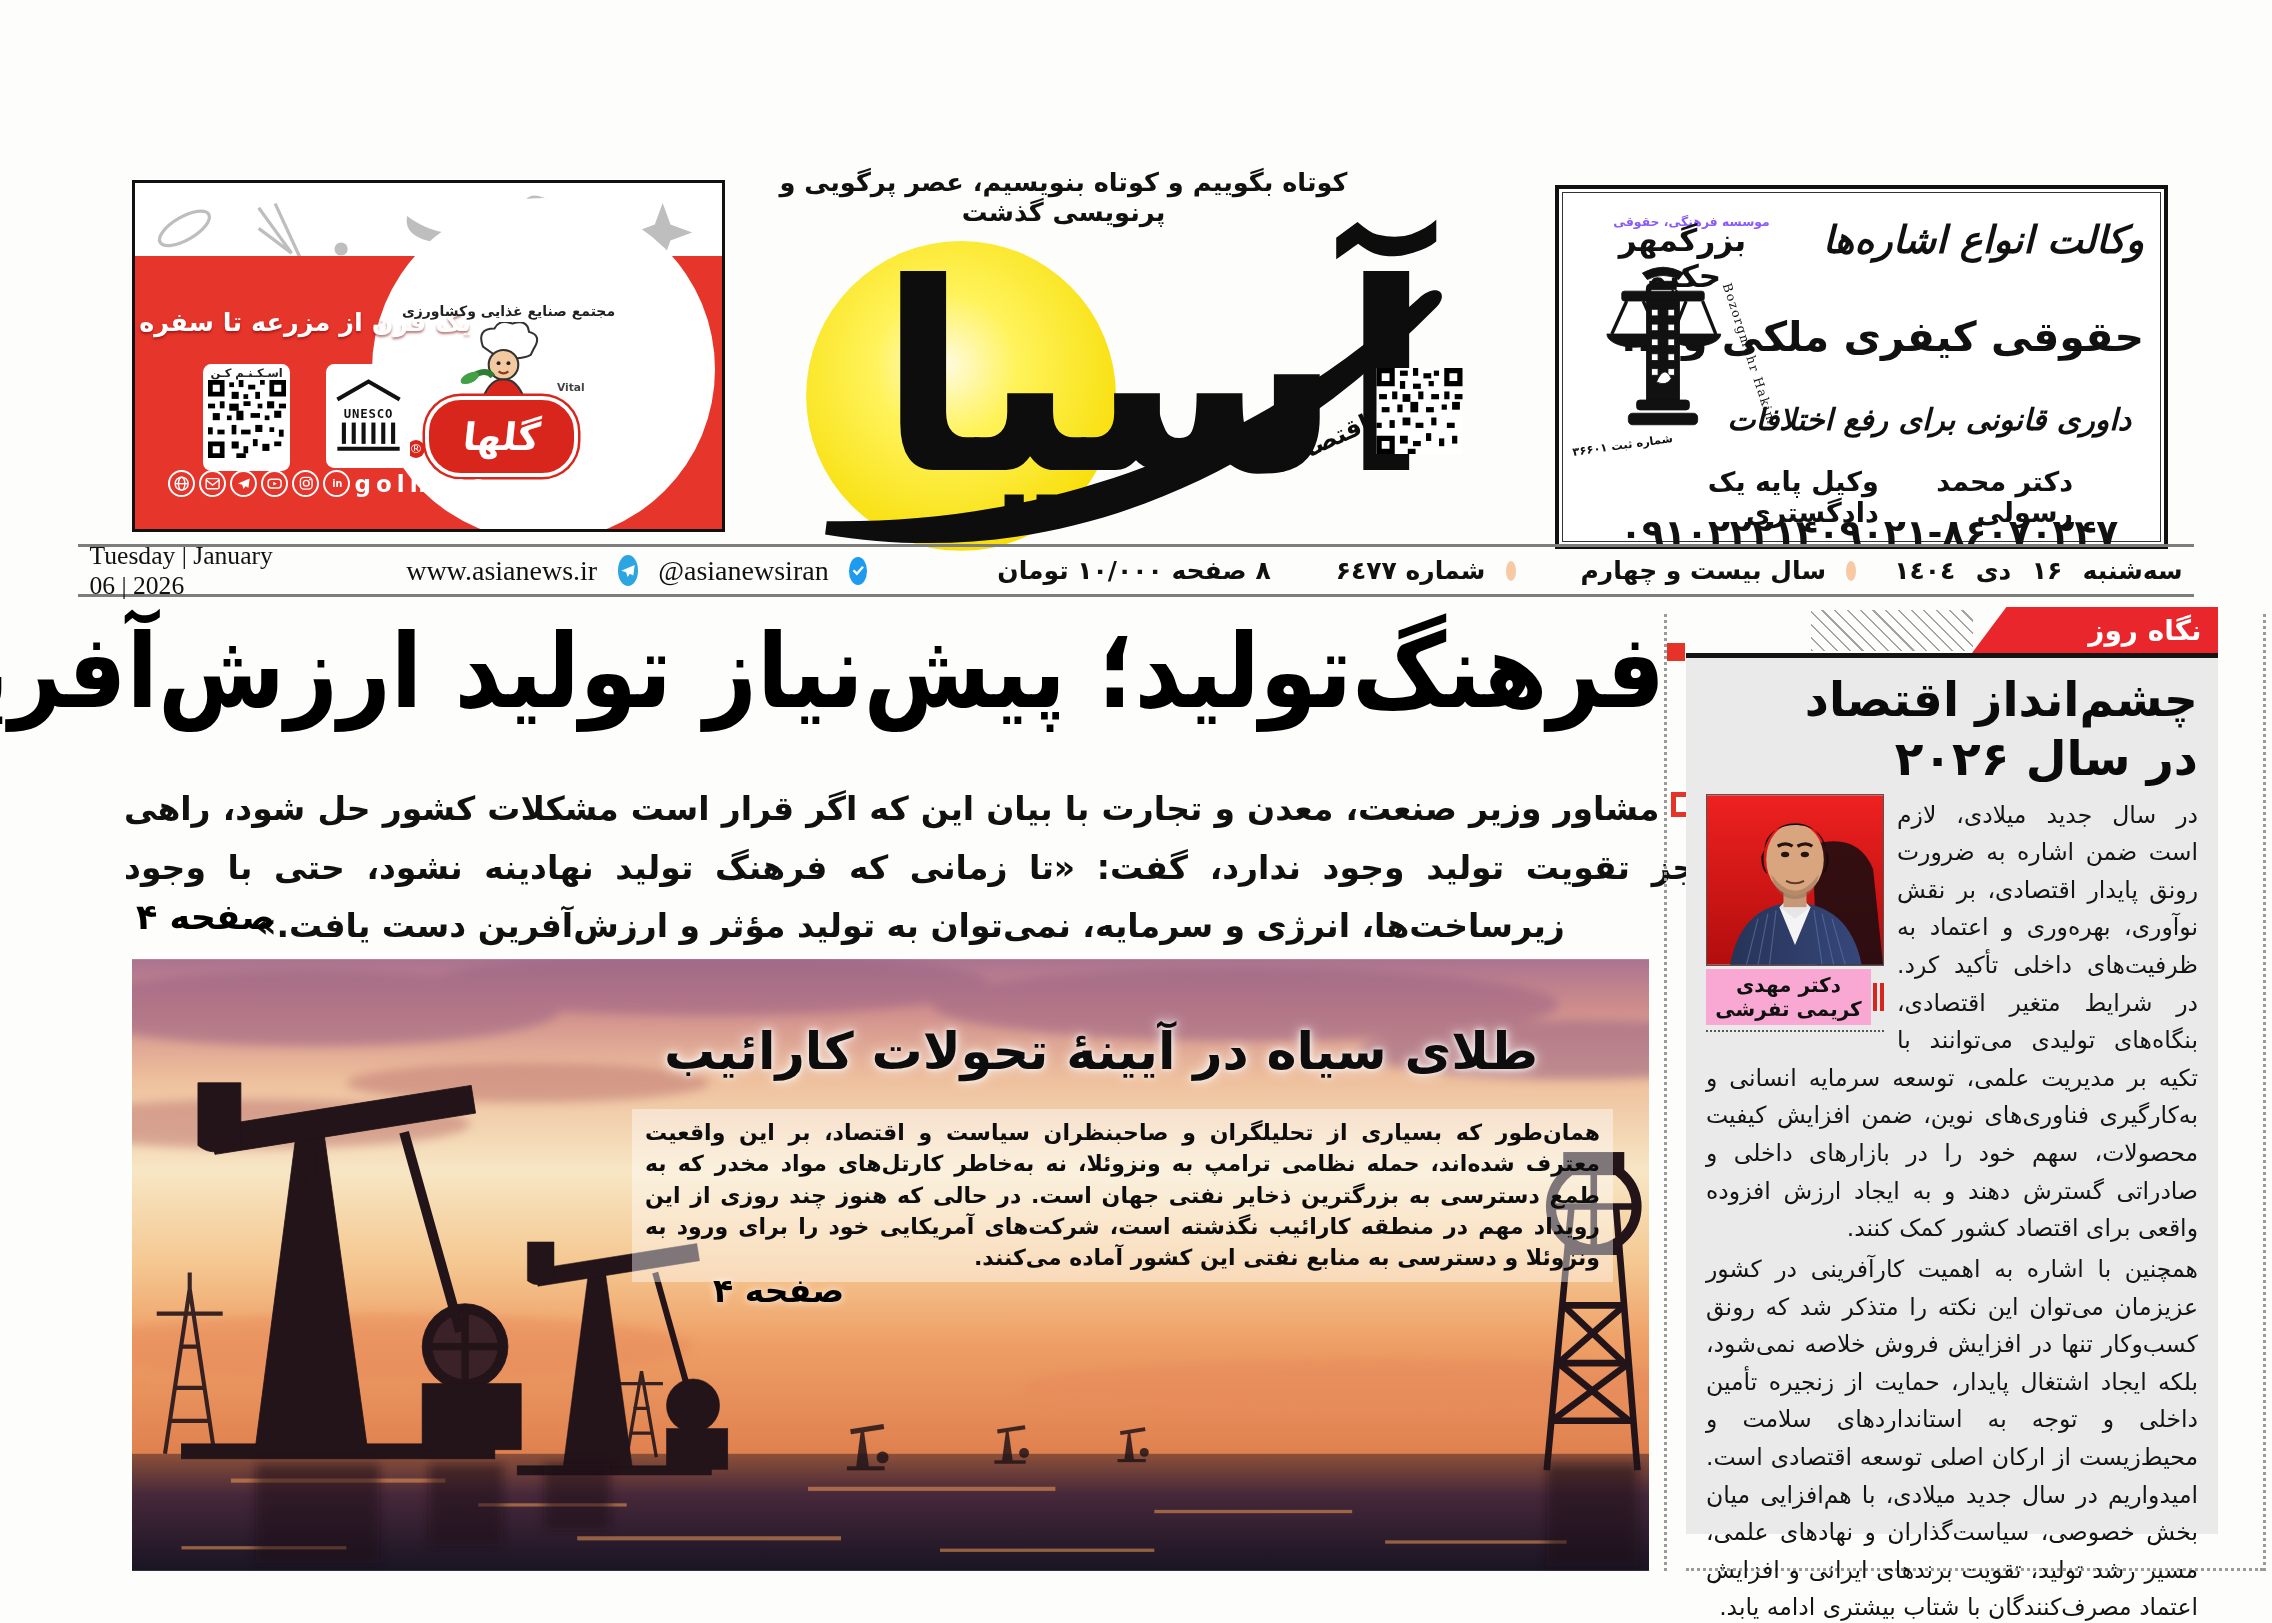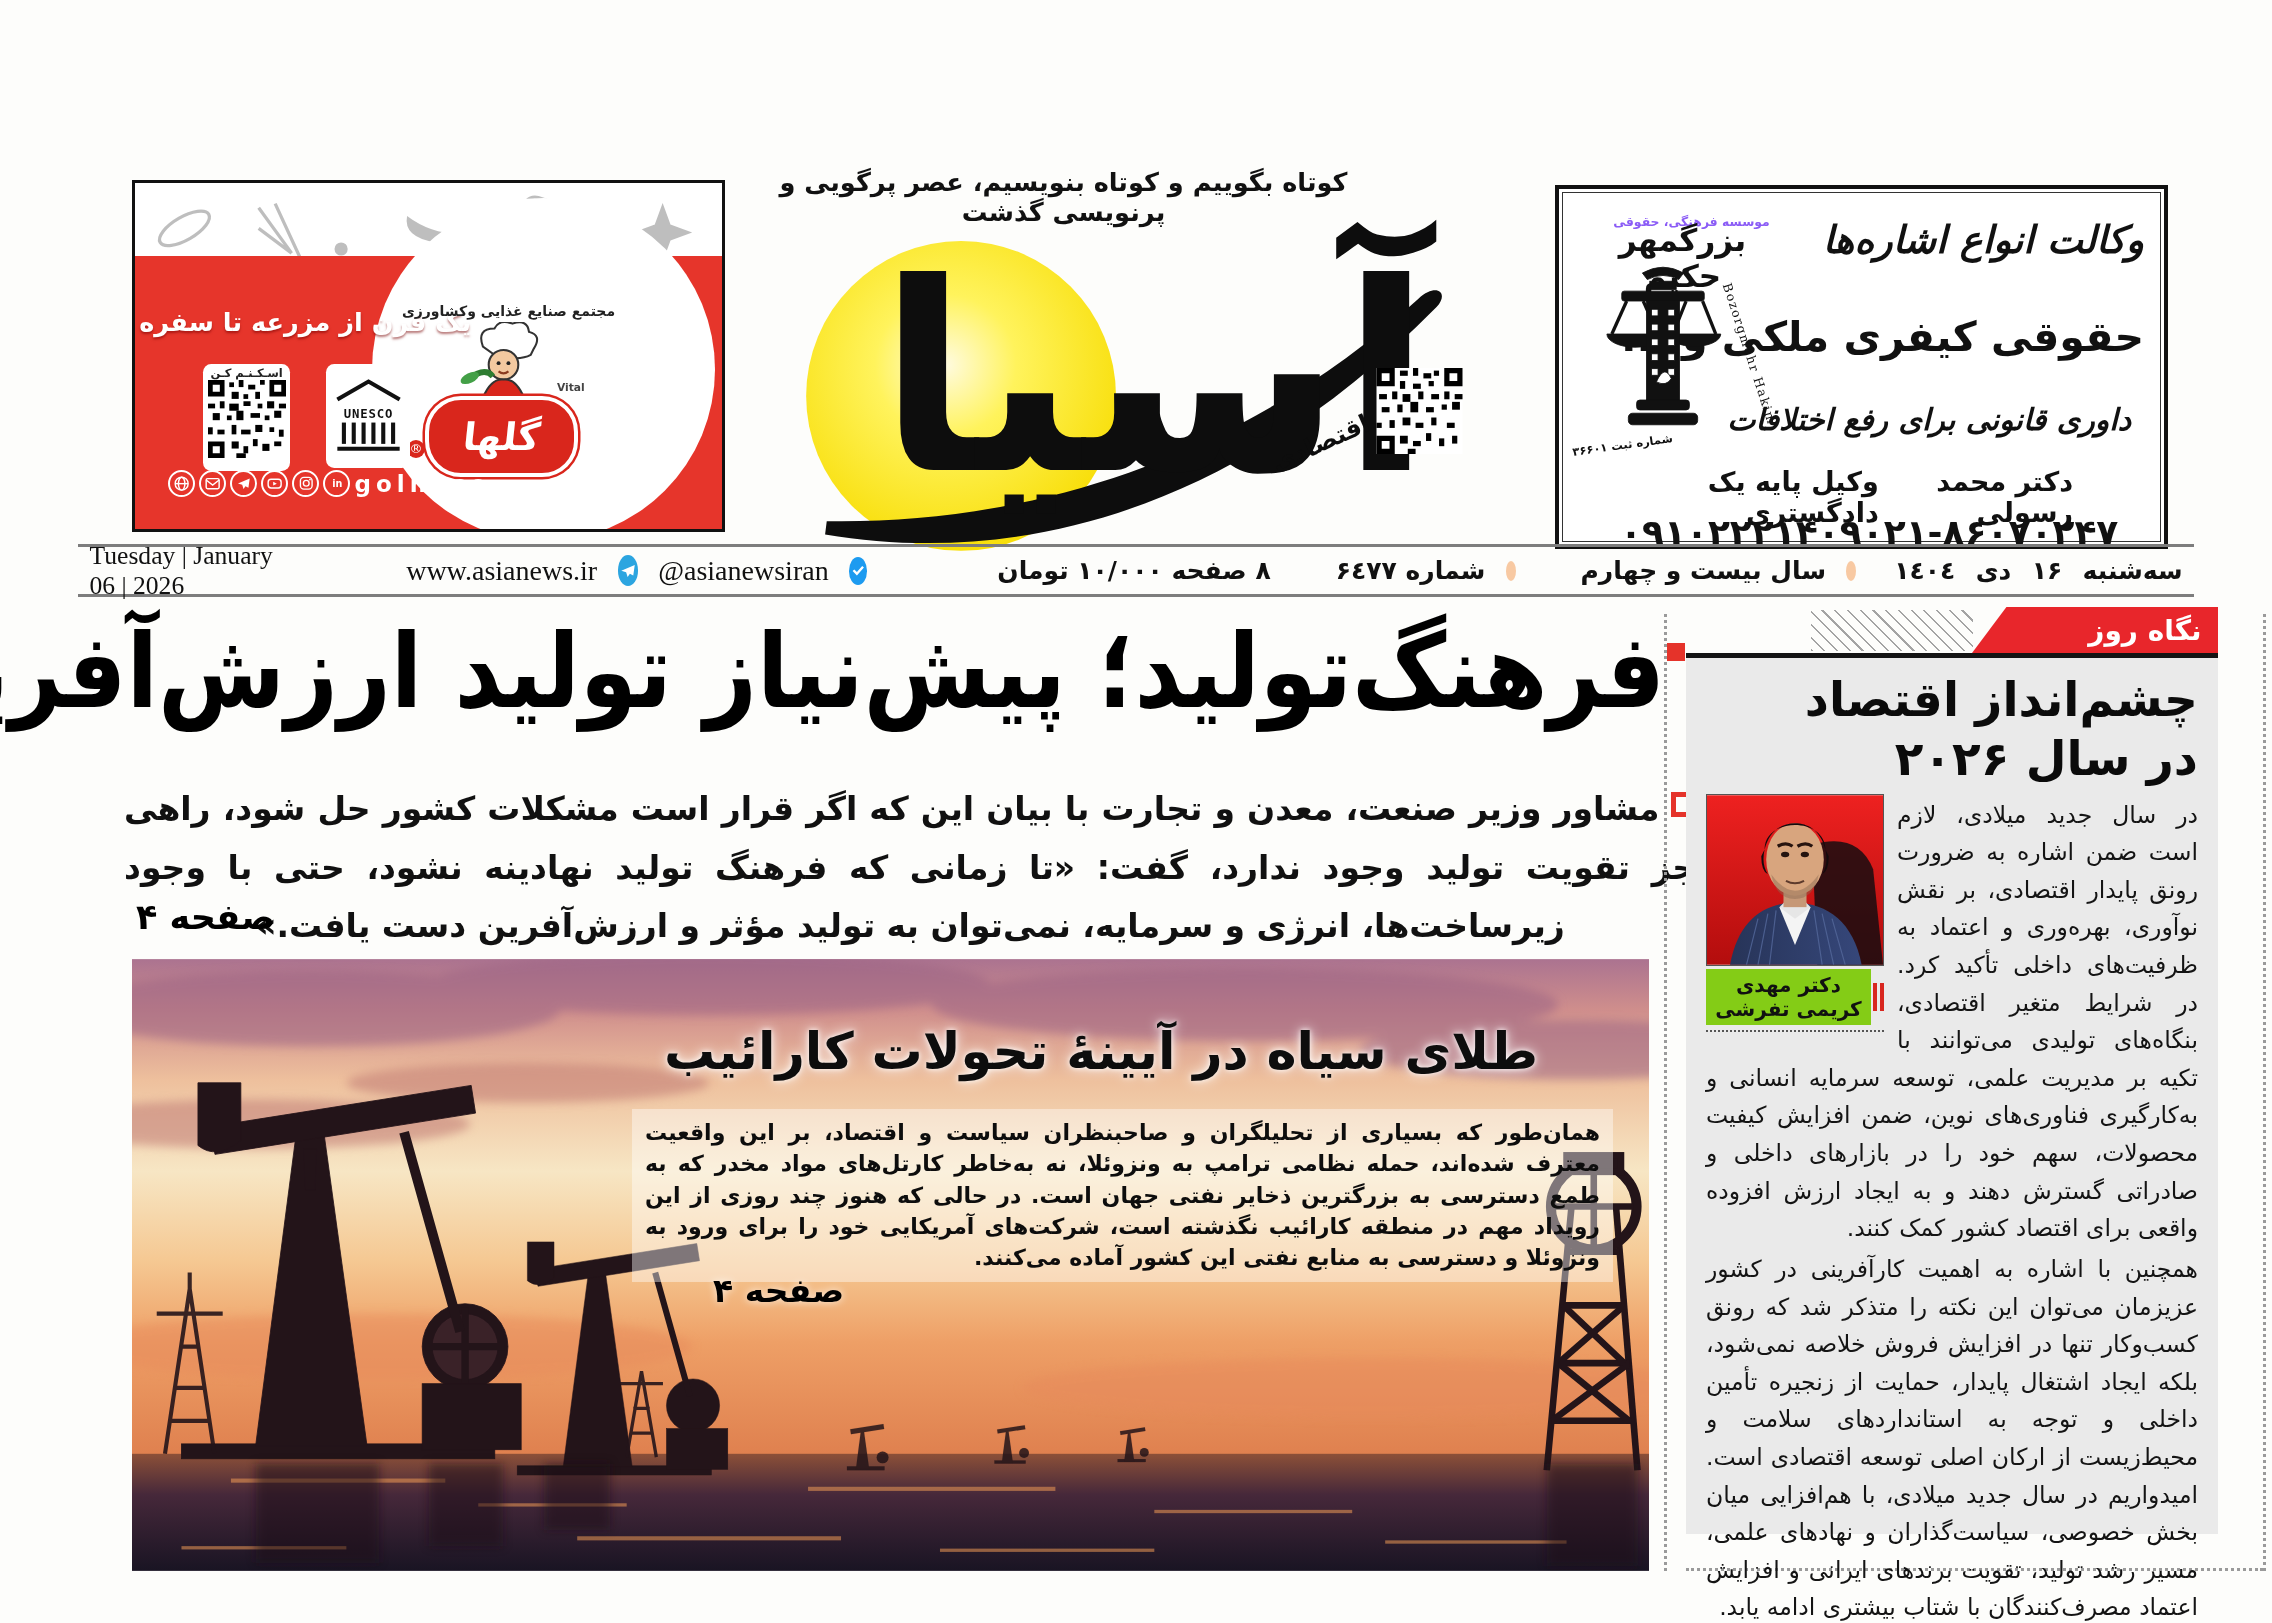--- a/index.html
+++ b/index.html
@@ -81,21 +81,21 @@
             clip-path:polygon(14% 0,100% 0,100% 100%,0 100%);direction:rtl;}
   .dv-rule{left:1686px;top:653px;width:532px;height:5px;background:#141414;}
   .dv-redsq{left:1667px;top:643px;width:18px;height:18px;background:#e5332a;}
   .dv-box{left:1686px;top:658px;width:532px;height:876px;background:#eaeaea;box-sizing:border-box;padding:13px 20px;direction:rtl;}
   .dv-title{font-size:47px;font-weight:bold;color:#0b0b0b;line-height:1.25;}
   .dv-photo{float:left;margin:5px 0 5px 0;margin-right:13px;width:178px;}
   .dv-photoimg{width:176px;height:170px;border:0.8px solid #555;display:block;}
   .dv-caprow{display:flex;direction:rtl;align-items:stretch;margin-top:3.3px;border-bottom:2.5px dotted #555;padding-bottom:5px;}
   .dv-capmark{width:13px;display:flex;gap:3.3px;align-items:center;}
   .dv-capmark i{display:block;width:4.1px;height:28px;background:#d8261f;}
-  .dv-caption{flex:1;background:#84cc16;font-size:20px;font-weight:bold;color:#111;text-align:center;padding:4.1px 3.3px;}
+  .dv-caption{flex:1;background:#f9a8d4;font-size:20px;font-weight:bold;color:#111;text-align:center;padding:4.1px 3.3px;}
   .dv-body{font-size:23.5px;color:#141414;line-height:1.6;text-align:justify;margin:8.2px 0 0 0;}
   .dv-body + .dv-body{margin-top:3.3px;}
   .dv-dotv1{left:1664px;top:614px;height:957px;border-left:3.3px dotted #9a9a9a;width:0;}
   .dv-dotv2{left:2263px;top:614px;height:957px;border-left:3.3px dotted #9a9a9a;width:0;}
   .dv-doth{left:1686px;top:1568px;width:577px;border-top:3.3px dotted #9a9a9a;height:0;}
 </style>
 </head>
 <body>
 
 <div class="page">

